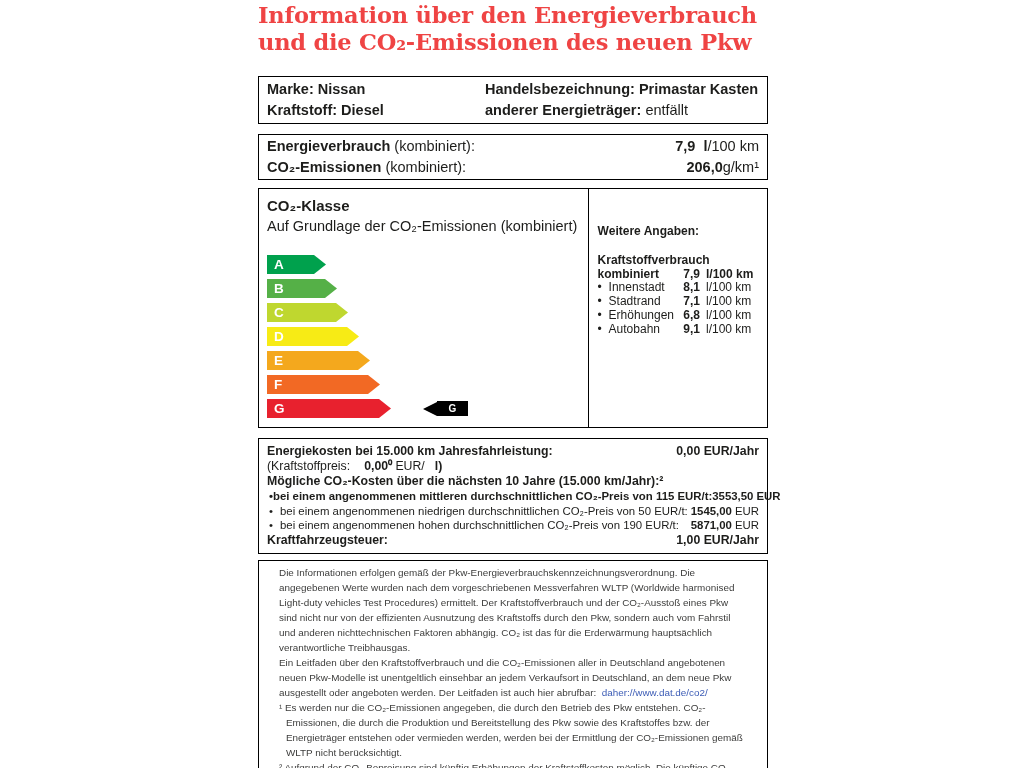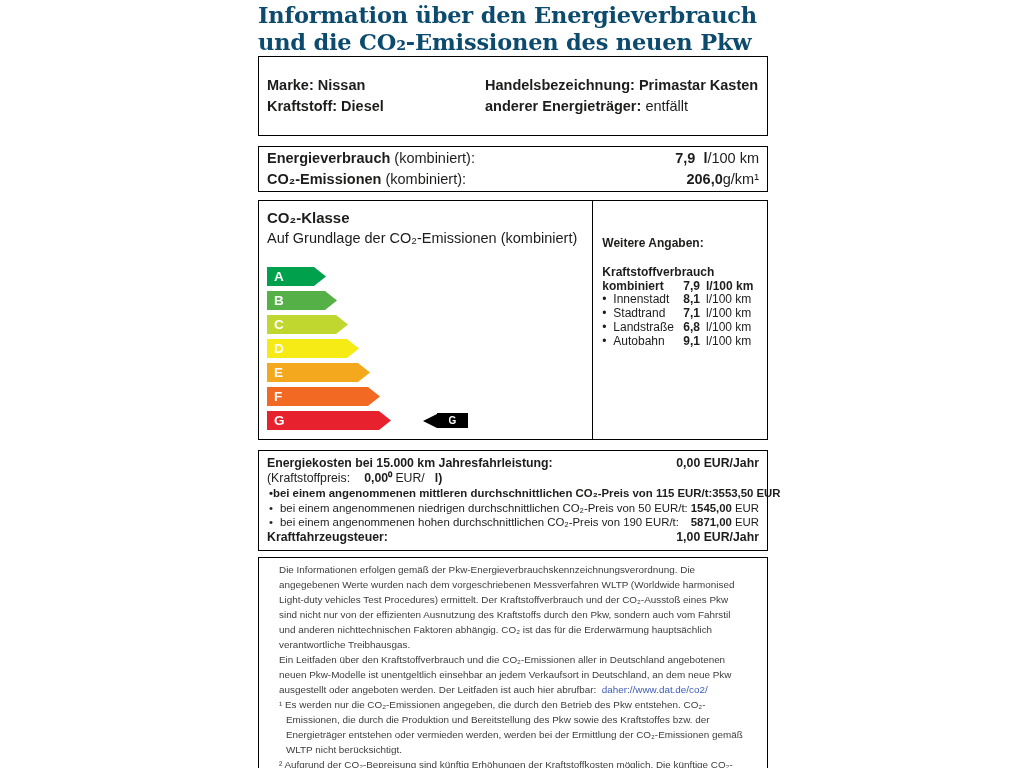--- a/index.html
+++ b/index.html
@@ -2,28 +2,28 @@
 <html><head>
 <meta charset="utf-8">
 <style>
   * { margin:0; padding:0; box-sizing:border-box; }
   html,body { width:1024px; height:768px; background:#ffffff; overflow:hidden;
               font-family:"Liberation Sans", sans-serif; color:#1d1d1b; }
   .content { position:absolute; left:258px; top:2px; width:510px; }
 
   
   .doc-title { font-family:"DejaVu Serif", serif; font-weight:700; font-size:22.5px;
-               line-height:27px; color:#0c4a6e; letter-spacing:-0.2px; }
+               line-height:27px; color:#ef4444; letter-spacing:-0.2px; }
 
   
   .box { border:1.5px solid #000; }
   .b { font-weight:700; }
 
   
-  .vehicle-box { margin-top:0; padding:18px 8px; font-size:14.5px; line-height:21px; }
+  .vehicle-box { margin-top:20px; padding:2px 8px; font-size:14.5px; line-height:21px; }
   .vrow { position:relative; white-space:nowrap; overflow:hidden; }
   .vcol2 { position:absolute; left:218px; top:0; white-space:nowrap; }
 
   
   .cons-box { margin-top:10px; padding:1px 8px; font-size:14.5px; line-height:21px; }
   .crow { display:flex; }
   .crow .right { margin-left:auto; white-space:nowrap; }
 
   
   .class-box { margin-top:8px; height:240px; display:flex; }
@@ -137,40 +137,43 @@
         <span class="unit">l/100 km</span>
       </div>
       <div class="wa-row">
         <span class="bullet">•</span>
         <span class="lbl">Stadtrand</span>
         <span class="val">7,1</span>
         <span class="unit">l/100 km</span>
       </div>
       <div class="wa-row">
         <span class="bullet">•</span>
-        <span class="lbl">Landstraße</span>
+        <span class="lbl">Erhöhungen</span>
         <span class="val">6,8</span>
         <span class="unit">l/100 km</span>
       </div>
       <div class="wa-row">
         <span class="bullet">•</span>
         <span class="lbl">Autobahn</span>
         <span class="val">9,1</span>
         <span class="unit">l/100 km</span>
       </div>
     </div>
   </div>
 
   <div class="box costs-box">
     <div class="cost-row">
       <span class="b">Energiekosten bei 15.000 km Jahresfahrleistung:</span>
       <span class="right">0,00 EUR/Jahr</span>
     </div>
     <div class="kp-row">
       <span>(Kraftstoffpreis:</span><span class="sp1 b">0,00⁰</span><span class="sp2">EUR/</span><span class="sp3">l)</span>
+    </div>
+    <div class="cost-row">
+      <span class="b">Mögliche CO₂-Kosten über die nächsten 10 Jahre (15.000 km/Jahr):²</span>
     </div>
     <div class="bullet-row bold-row">
       <span class="bullet">•</span>
       <span>bei einem angenommenen mittleren durchschnittlichen CO₂-Preis von  115  EUR/t:</span>
       <span class="amount">3553,50</span>
       <span class="eur">EUR</span>
     </div>
     <div class="bullet-row">
       <span class="bullet">•</span>
       <span>bei einem angenommenen niedrigen durchschnittlichen CO₂-Preis von  50  EUR/t:</span>

